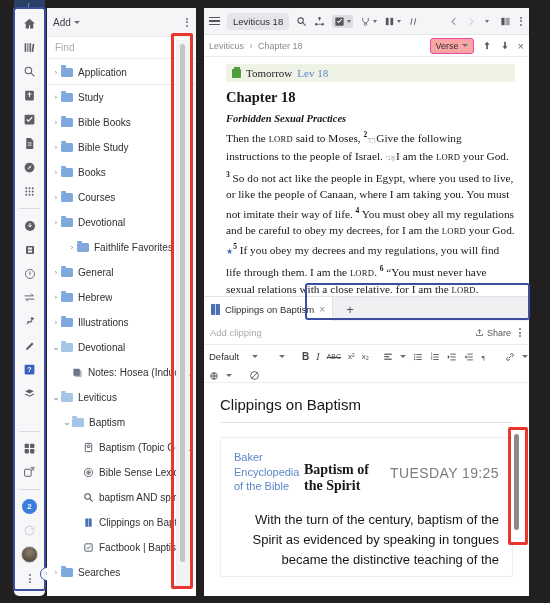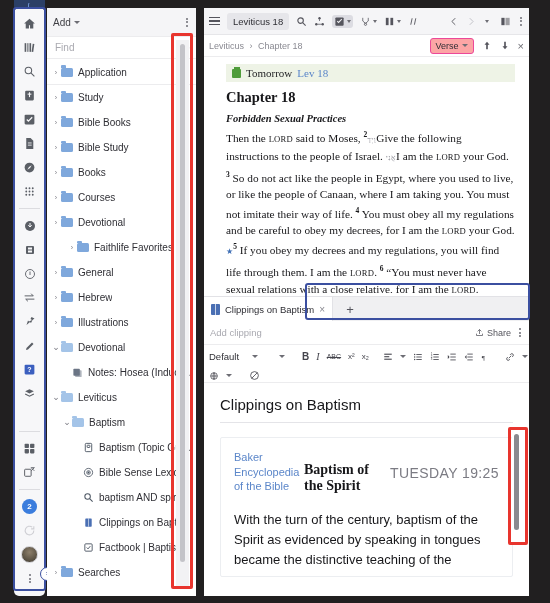--- a/index.html
+++ b/index.html
@@ -177,21 +177,21 @@
   }
   .clip-title{font-size:15px;color:#17171a;padding-bottom:9px;border-bottom:1px solid #e4e4e8;}
   .clip-card{
     margin-top:14px;border:1px solid #eceef1;border-radius:2px;
     padding:12px 13px 6px 13px;
   }
   .clip-head{display:flex;align-items:flex-start;gap:10px;}
   .src{font-size:11px;line-height:14.5px;color:#5b86c9;width:60px;flex:0 0 60px;}
   .clip-h2{font-family:"Liberation Serif", serif;font-size:14px;font-weight:bold;color:#17171a;flex:1;padding-top:12px;}
   .clip-time{font-size:14px;color:#7b7b83;letter-spacing:.4px;padding-top:15px;white-space:nowrap;}
-  .clip-body{font-size:13px;line-height:20px;color:#17171a;margin-top:16px;}
+  .clip-body{font-size:13px;line-height:20px;color:#17171a;margin-top:16px;text-align:right;}
 </style>
 </head>
 <body>
 
 <div class="app">
 
   <div class="logo-tab">
       <div class="lw">L</div>
     </div>
   <div class="rail">

